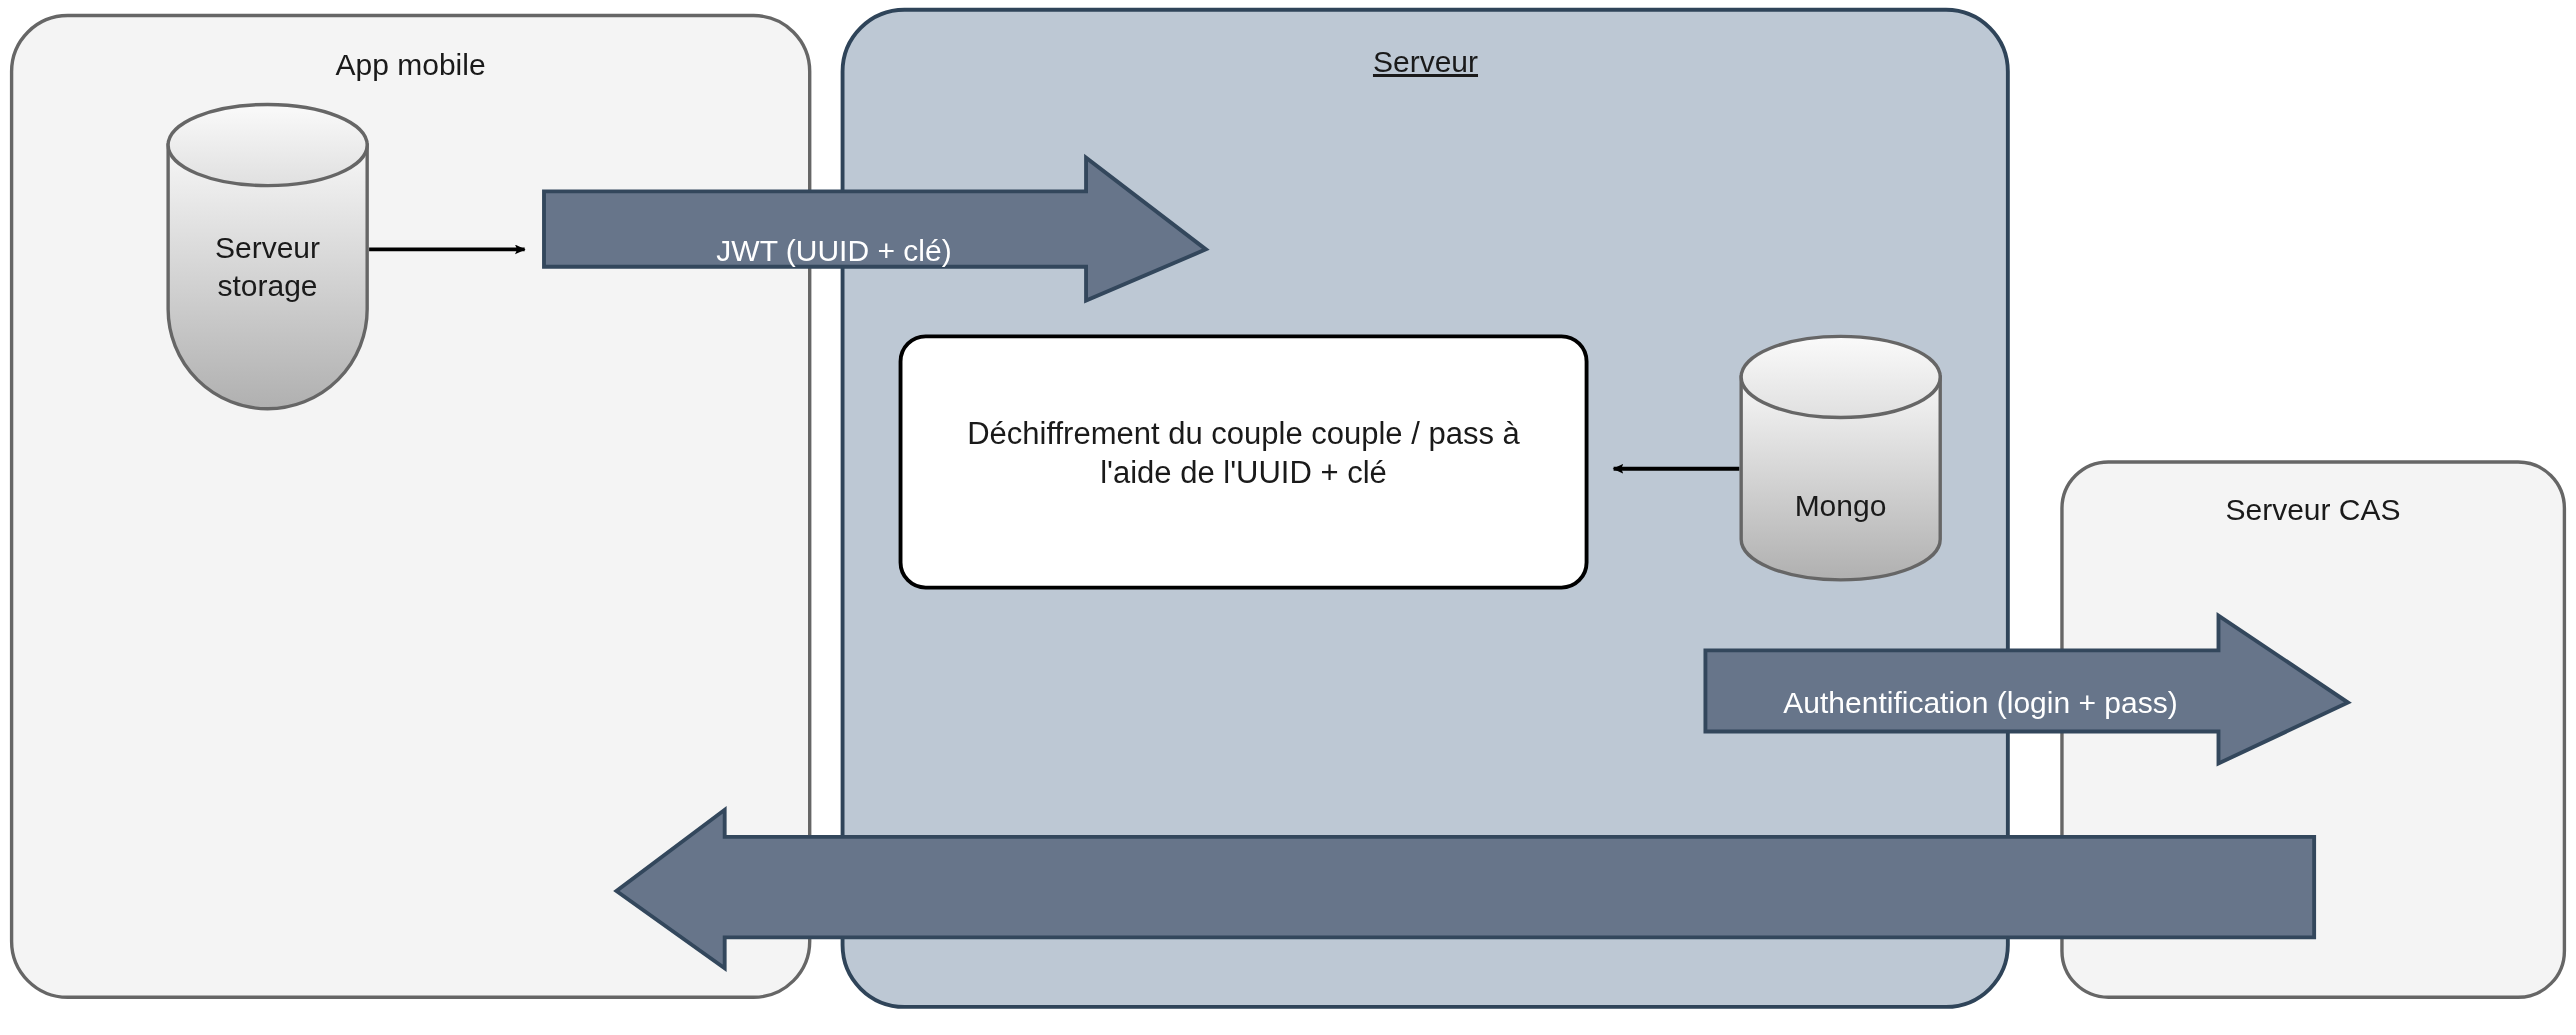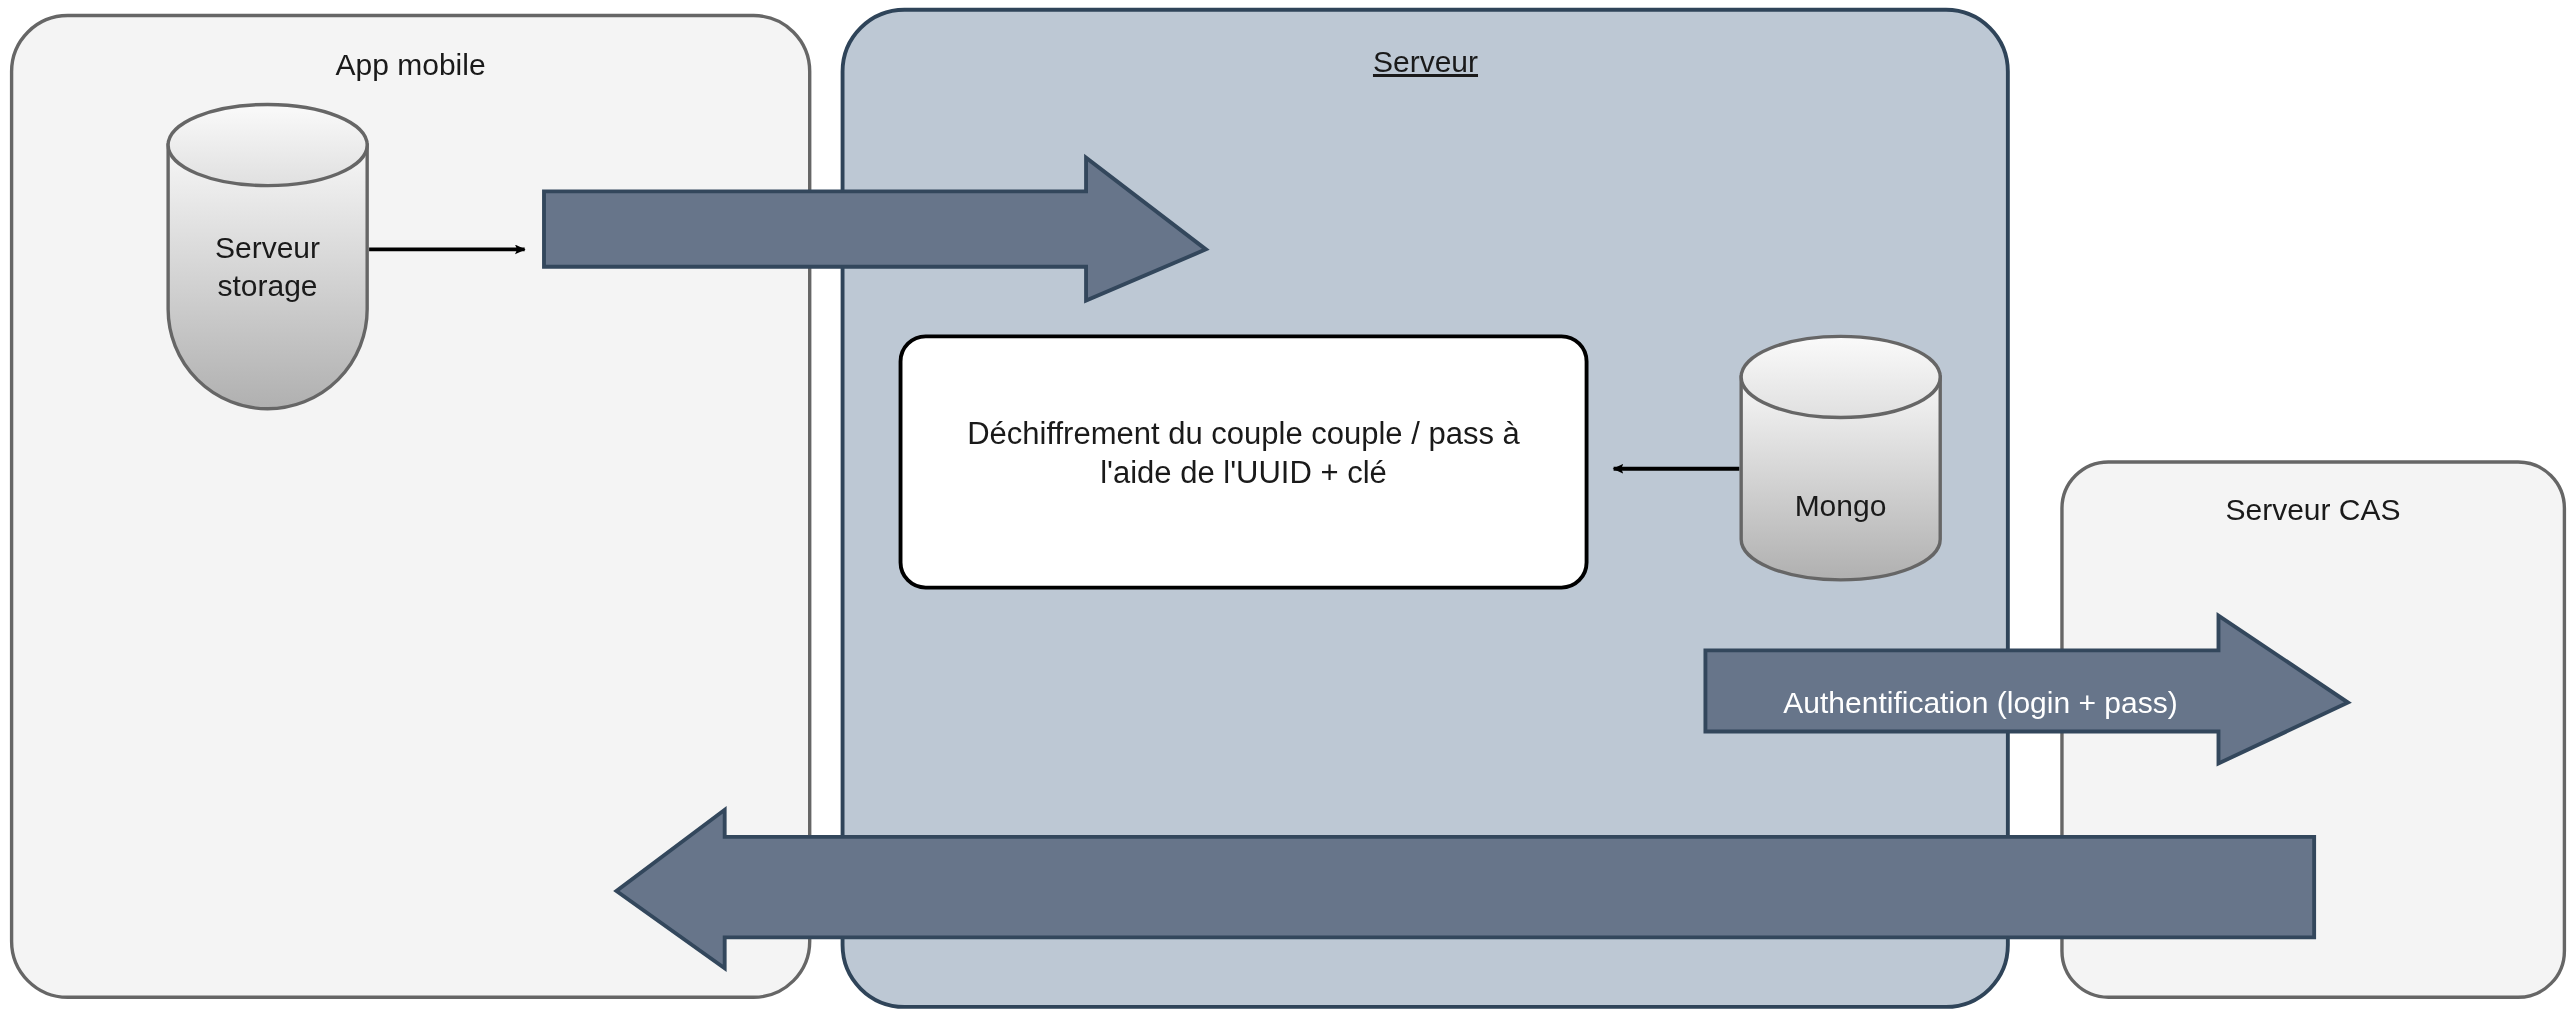--- a/index.html
+++ b/index.html
@@ -131,18 +131,19 @@
   <div class="lbl container-title center" style="left:2062px; top:491px; width:502px;">Serveur CAS</div>
 
   <div class="lbl cyl-label" style="left:168px; top:229px; width:199px;">Serveur
 storage</div>
 
   <div class="lbl cyl-label" style="left:1741px; top:487px; width:199px;">Mongo</div>
 
   <div class="lbl proc-label" style="left:920px; top:415px; width:647px;">Déchiffrement du couple couple / pass à
 l'aide de l'UUID + clé</div>
 
+  <div class="lbl arrow-label white" style="left:544px; top:232px; width:580px;">JWT (UUID + clé)</div>
 
   <div class="lbl arrow-label white" style="left:1705px; top:684px; width:551px;">Authentification (login + pass)</div>
 
 
 </div>
 
 
 </body></html>

